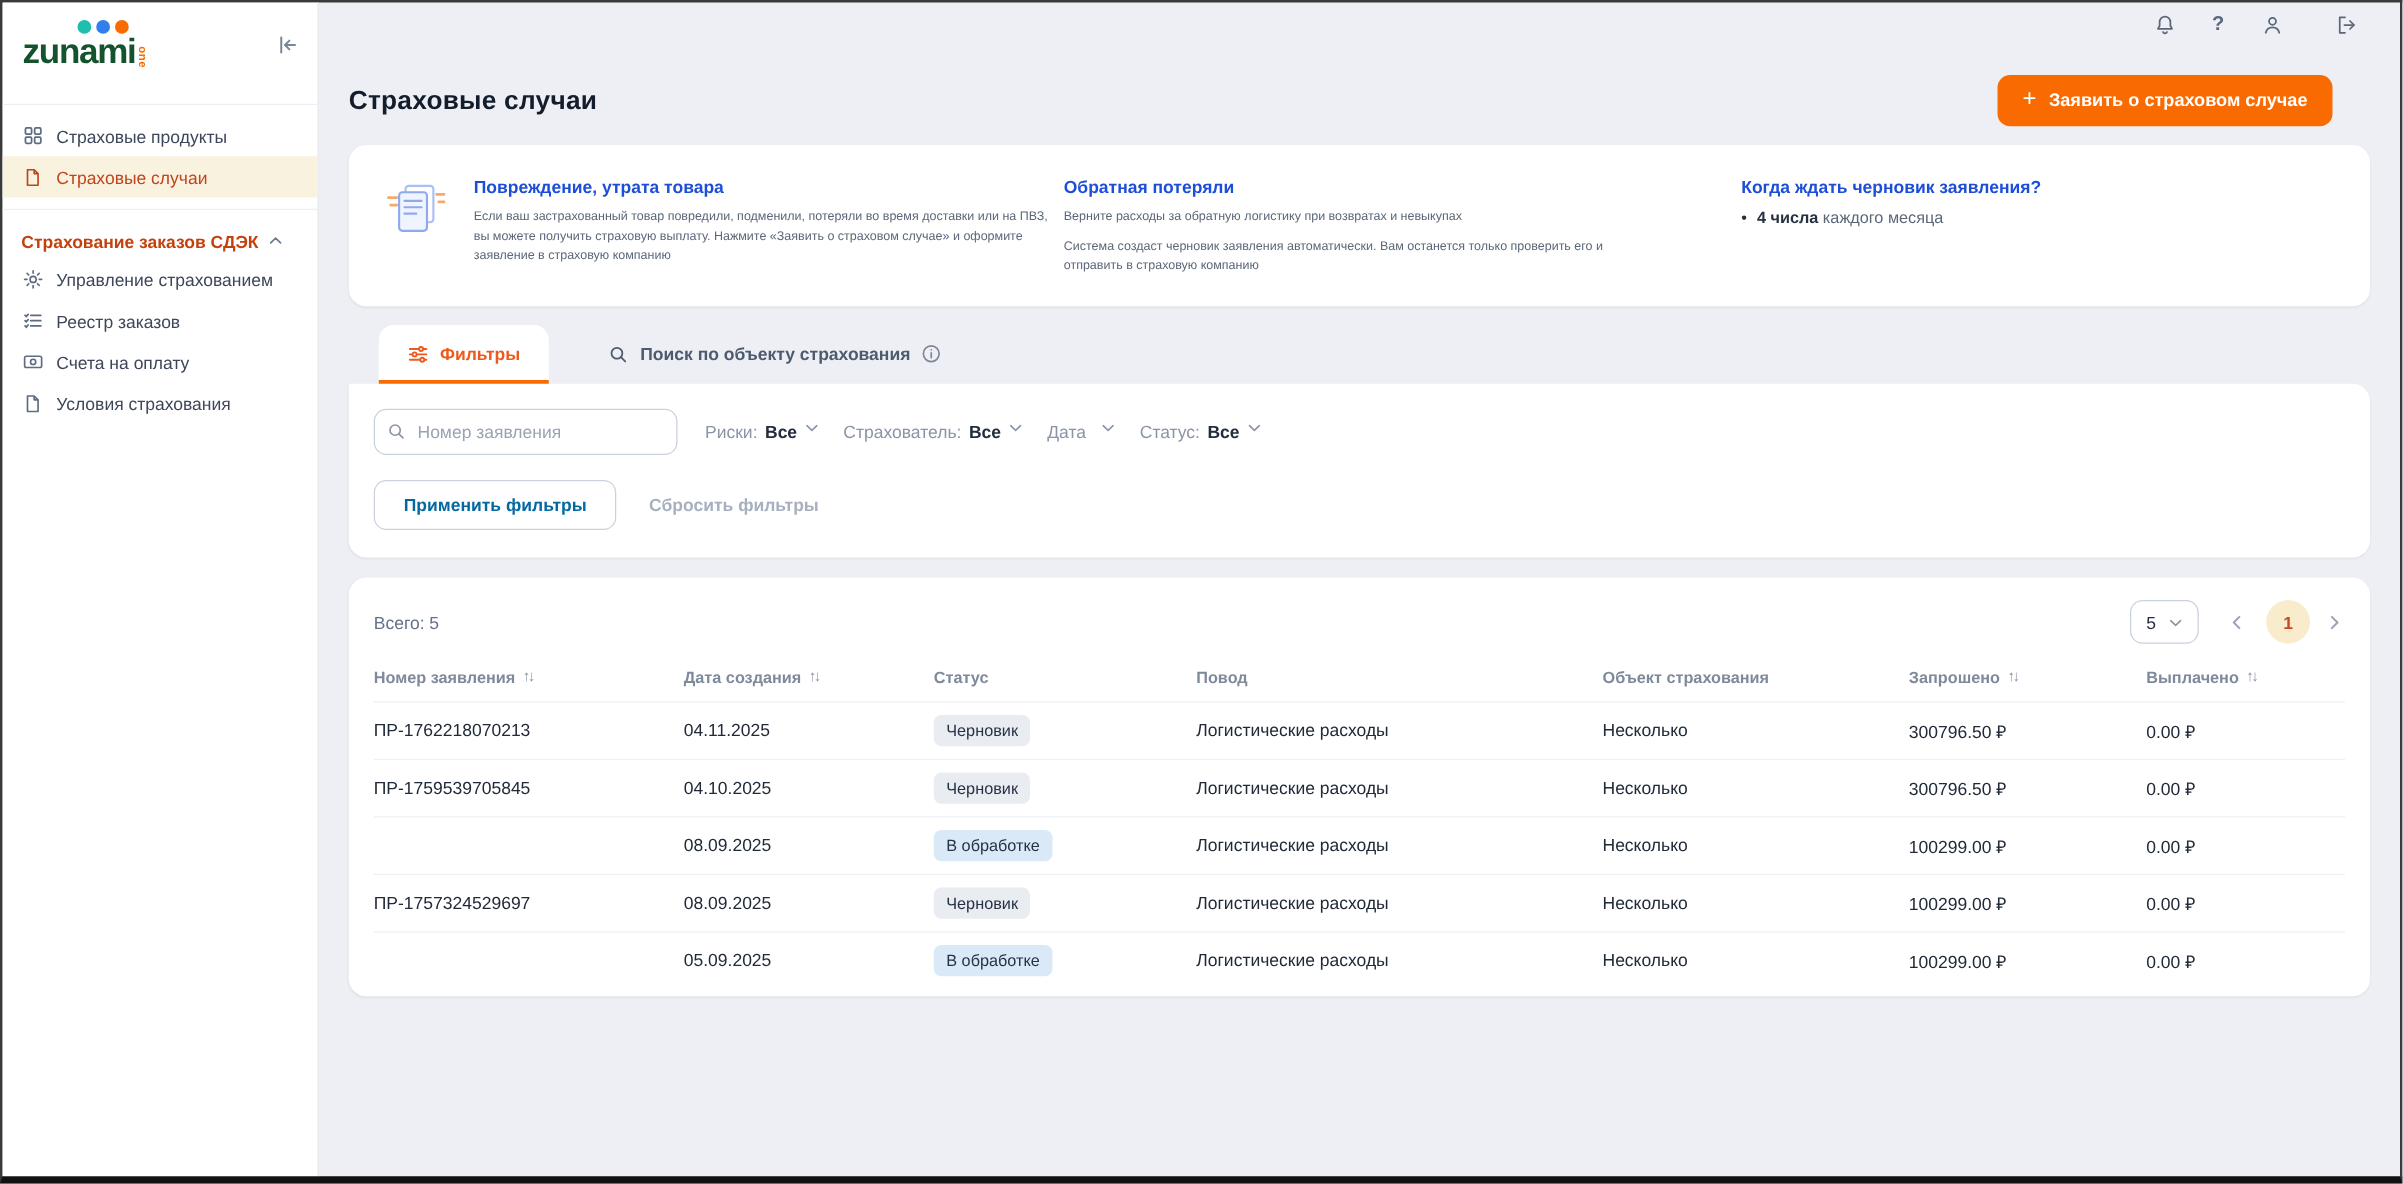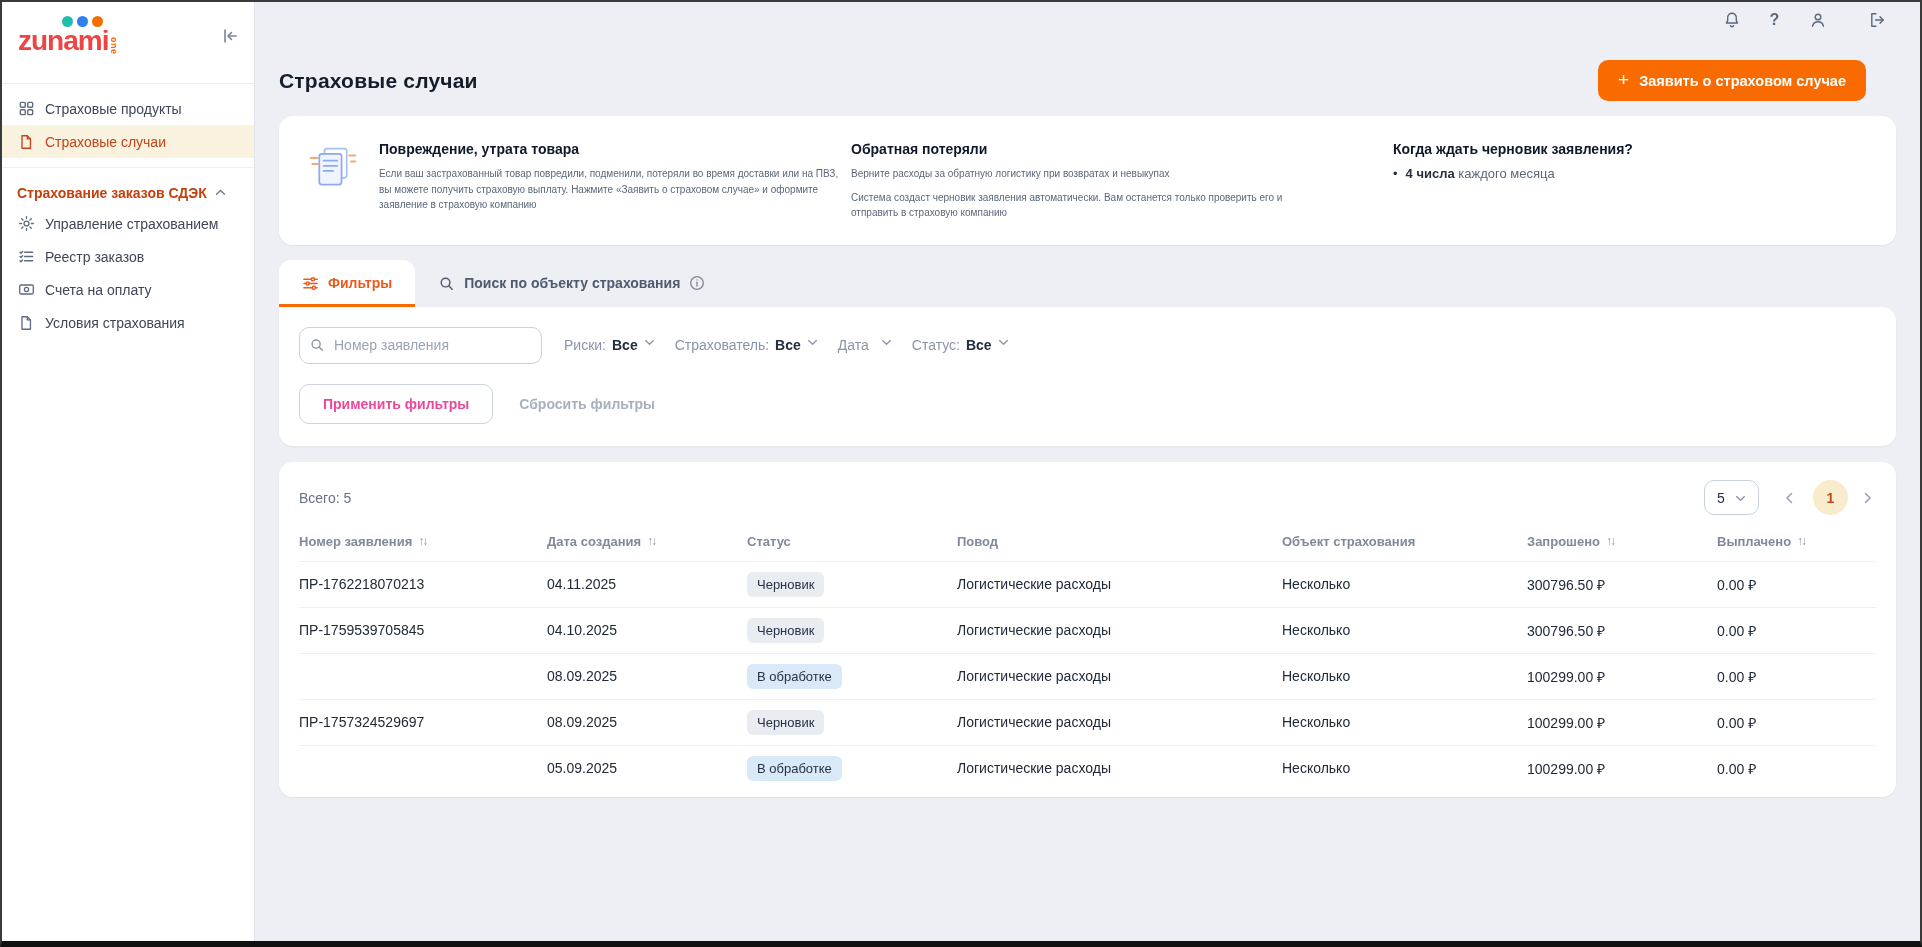--- a/index.html
+++ b/index.html
@@ -16,21 +16,21 @@
     position: absolute; left:0; top:0; width: 253px; height: 100%;
     background: #fff; border-right: 1px solid #E2E6EC; z-index: 5;
   }
   .logo-row { position: relative; height: 82px; padding: 12px 16px 0 16px; border-bottom: 1px solid #ECEFF3; }
   .logo { display:inline-block; position: relative; }
   .logo-dots { display:flex; gap:4px; margin-left: 44px; margin-top: 2px; }
   .logo-dots i { width: 11px; height: 11px; border-radius: 50%; display:block; }
   .logo-dots i:nth-child(1){ background:#1FBFAE; }
   .logo-dots i:nth-child(2){ background:#2F80ED; }
   .logo-dots i:nth-child(3){ background:#F96B00; }
-  .logo-word { font-size: 28px; font-weight: 800; color:#ef4444; letter-spacing:-1px; line-height: 1; }
+  .logo-word { font-size: 28px; font-weight: 800; color:#14532d; letter-spacing:-1px; line-height: 1; }
   .logo-one { position:absolute; right:-11px; bottom:0px; color:#F96B00; font-size:9px; font-weight:700;
               writing-mode: vertical-rl; letter-spacing:.5px; }
   .collapse-btn { position:absolute; top:24px; right:14px; width:20px; height:20px; color:#7A8598; cursor:pointer; }
 
   .nav { padding: 8px 0 0 0; }
   .nav-item { display:flex; align-items:center; gap:10px; height: 33px; padding: 0 15px;
               color:#3D4759; font-size:14px; cursor:pointer; white-space:nowrap; }
   .nav-item .nicon { width:18px; height:18px; color:#5E6B80; flex:none; display:flex; align-items:center; justify-content:center; }
   .nav-item.active { background:#F9F2DE; color:#C0441D; }
   .nav-item.active .nicon { color:#C0441D; }
@@ -53,54 +53,54 @@
   .page-title { font-size: 21px; font-weight: 800; color:#141D2B; letter-spacing:.2px; }
   .claim-btn { display:flex; align-items:center; gap:10px; height: 41px; padding: 0 20px; margin-right: 30px;
                background:#F96B00; color:#fff; border:none; border-radius: 10px; cursor:pointer;
                font-size:14.5px; font-weight:700; font-family:inherit; }
   .claim-btn .plus { font-size:19px; font-weight:400; line-height:1; margin-top:-2px; }
 
   .card { background:#fff; border-radius: 14px; box-shadow: 0 1px 2px rgba(16,24,40,.05); }
 
   .info-card { margin-top: 15px; padding: 25px 28px 24px 24px; display:flex; align-items:flex-start; }
   .info-illustration { width: 48px; margin: 4px 22px 0 6px; flex:none; }
-  .info-col h4 { font-size: 14px; font-weight:700; color:#0f172a; margin-bottom: 9px; }
+  .info-col h4 { font-size: 14px; font-weight:700; color:#1d4ed8; margin-bottom: 9px; }
   .info-col p { font-size: 10px; color:#5B6779; line-height: 1.55; }
   .info-col p + p { margin-top: 8px; }
   .col-damage { width: 460px; }
   .col-logistics { width: 472px; margin-left: 12px; }
   .col-draft { width: 330px; margin-left: 70px; }
   .bullet-line { display:flex; gap:8px; font-size:13px; color:#5B6779; }
   .bullet-line .dot { color:#26303F; }
   .bullet-line b { color:#26303F; font-weight:700; }
 
   
   .tabs { margin-top: 15px; display:flex; align-items:stretch; height: 47px; }
-  .tab { display:flex; align-items:center; gap:9px; padding: 0 23px; font-size:14px; font-weight:700; cursor:pointer; }
+  .tab { display:flex; align-items:center; gap:9px; padding: 0 23px; font-size:14px; font-weight:700; cursor:pointer;margin-left:24px; }
   .tab.active { position:relative; background:#fff; color:#ED5A1E; border-radius: 12px 12px 0 0; }
   .tab.active::after { content:""; position:absolute; left:0; right:0; bottom:0; height:3px; background:#F96B00; }
   .tab.inactive { color:#4E5A6E; }
   .tab .ticon { width:17px; height:17px; display:flex; }
   .tab .iicon { width:16px; height:16px; color:#7C8698; display:flex; }
 
   
   .filters-card { border-radius: 0 14px 14px 14px; padding: 20px 20px 22px 20px; }
   .filter-row { display:flex; align-items:center; }
   .search-box { position:relative; width: 243px; height: 37px; margin-right: 22px; }
   .search-box input { width:100%; height:100%; border:1px solid #C9D1DE; border-radius:10px;
                       padding: 0 10px 0 34px; font-size:14px; color:#232D3F; font-family:inherit; outline:none; }
   .search-box input::placeholder { color:#9AA3B4; }
   .search-box .sicon { position:absolute; left:10px; top:10px; width:16px; height:16px; color:#8A94A6; }
   .dropdown { display:flex; align-items:flex-start; gap:6px; margin-left: 20px; cursor:pointer; font-size:14px; white-space:nowrap; }
   .dropdown .dlabel { color:#8A94A6; }
   .dropdown .dvalue { color:#232D3F; font-weight:700; }
   .dropdown .chev { width:11px; height:7px; color:#8A94A6; display:flex; margin-top:2px; }
   .filter-actions { margin-top: 20px; display:flex; align-items:center; }
   .apply-btn { height: 40px; padding: 0 23px; border:1px solid #CBD2DE; background:#fff; border-radius:10px;
-               color:#ec4899; font-size:14px; font-weight:600; font-family:inherit; cursor:pointer; }
+               color:#0369a1; font-size:14px; font-weight:600; font-family:inherit; cursor:pointer; }
   .reset-btn { margin-left: 26px; border:none; background:none; color:#A8B0BF; font-size:14px; font-weight:600;
                font-family:inherit; cursor:pointer; }
 
   
   .table-card { margin-top: 16px; padding: 14px 20px 6px 20px; }
   .table-toolbar { display:flex; align-items:center; justify-content:space-between; height: 44px; }
   .total-label { font-size:14px; color:#667086; }
   .pager { display:flex; align-items:center; gap: 16px; }
   .page-size { display:flex; align-items:center; gap:10px; width: 55px; height: 35px; justify-content:center;
                border:1px solid #C9D1DE; border-radius:10px; cursor:pointer; }

